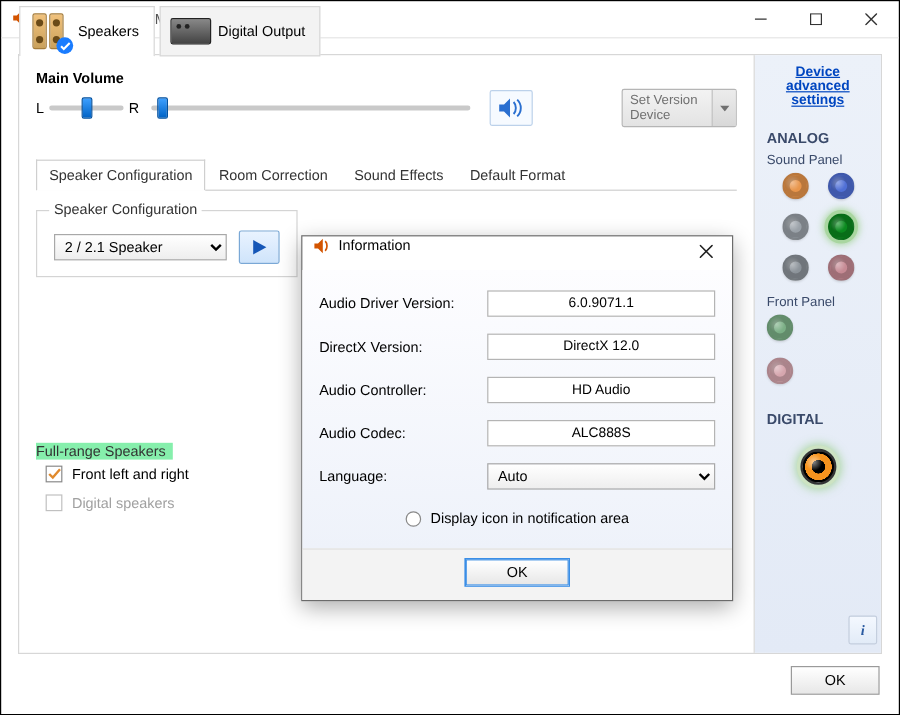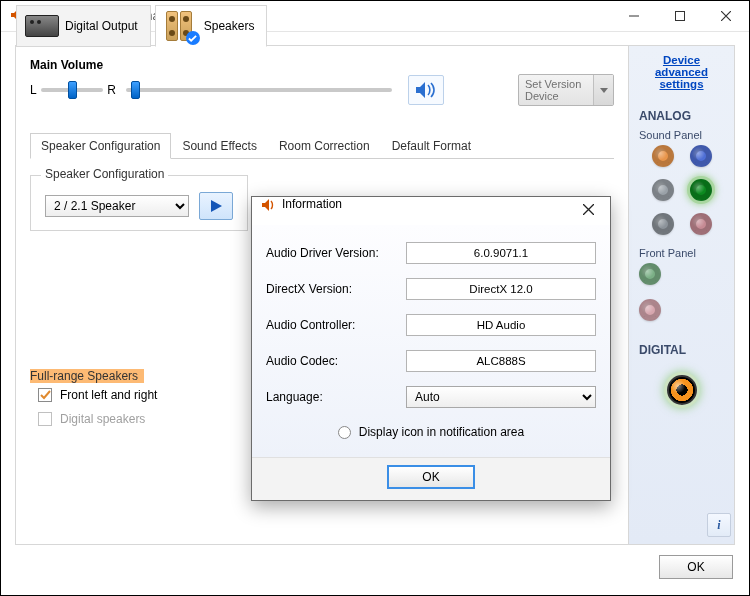--- a/index.html
+++ b/index.html
@@ -176,21 +176,21 @@
     width:34px; height:28px; border:1px solid #7aa8d6; background:linear-gradient(#e9f3ff,#cfe4fb);
     display:flex; align-items:center; justify-content:center; border-radius:2px;
   }
   .play svg { display:block }
   .fr-group {
     margin-top: 140px;
     position: relative;
     padding-top: 12px;
   }
   .fr-group .legend2 {
-    position:absolute; top:-2px; left:0; background:#fdba74; padding-right:6px; color:#333;
+    position:absolute; top:-2px; left:0; background:#86efac; padding-right:6px; color:#333;
   }
   .fr-group .line { position:absolute; top:6px; left:0; right:0; height:1px; background:#d4d4d4; z-index:-1;}
   .cb-row { display:flex; align-items:center; gap:8px; padding:5px 0 5px 8px; }
   .cb {
     width:14px; height:14px; border:1px solid #8a8a8a; background:#fff;
     display:flex;align-items:center;justify-content:center;
   }
   .cb.disabled { border-color:#c0c0c0; }
   .cb svg { display:block }
   .cb-label.disabled { color:#a0a0a0; }
@@ -283,36 +283,36 @@
   <div class="tb-btn">
       <svg width="10" height="10">
         <path stroke="#333" stroke-width="1.2" d="M0 0l10 10M10 0L0 10"></path>
       </svg>
     </div>
 </div>
 
 <div class="outer">
 
   <div class="tabs-top">
-    <div class="top-tab">
-      <span class="ic-dac"></span>
-      <span class="lbl">Digital Output</span>
-    </div>
     <div class="top-tab active">
       <span class="ic-speakers">
         <span class="spk spk1"></span>
           <span class="spk spk2"></span>
         <span class="ok">
             <svg width="9" height="9" viewBox="0 0 10 10">
               <path fill="none" stroke="#fff" stroke-width="2" d="M1 5l2.5 2.5L9 2"></path>
             </svg>
           </span>
       </span>
       <span class="lbl">Speakers</span>
     </div>
+    <div class="top-tab">
+      <span class="ic-dac"></span>
+      <span class="lbl">Digital Output</span>
+    </div>
   </div>
 
   <div class="sidebar">
     <a class="devadv" href="#">Device advanced settings</a>
     <h4>ANALOG</h4>
     <div style="text-align:left;padding-left:10px;font-size:11px;color:#3a4a6a">Sound Panel</div>
     <div class="jacks">
       <div class="jack" style="--c:#e8954b"></div>
       <div class="jack" style="--c:#4f6fd6"></div>
       <div class="jack" style="--c:#9aa1a8"></div>
@@ -356,22 +356,22 @@
         <span class="dd">
             <svg width="8" height="5">
               <path fill="#707070" d="M0 0h8L4 5z"></path>
             </svg>
           </span>
       </div>
     </div>
 
     <div class="tabstrip">
       <div class="itab active">Speaker Configuration</div>
+      <div class="itab">Room Correction</div>
       <div class="itab">Sound Effects</div>
-      <div class="itab">Room Correction</div>
       <div class="itab">Default Format</div>
     </div>
 
     <div class="spk-group">
       <span class="legend">Speaker Configuration</span>
       <div class="row">
         <select class="spk-sel">
           <option>2 / 2.1 Speaker</option>
         </select>
         <div class="play">

